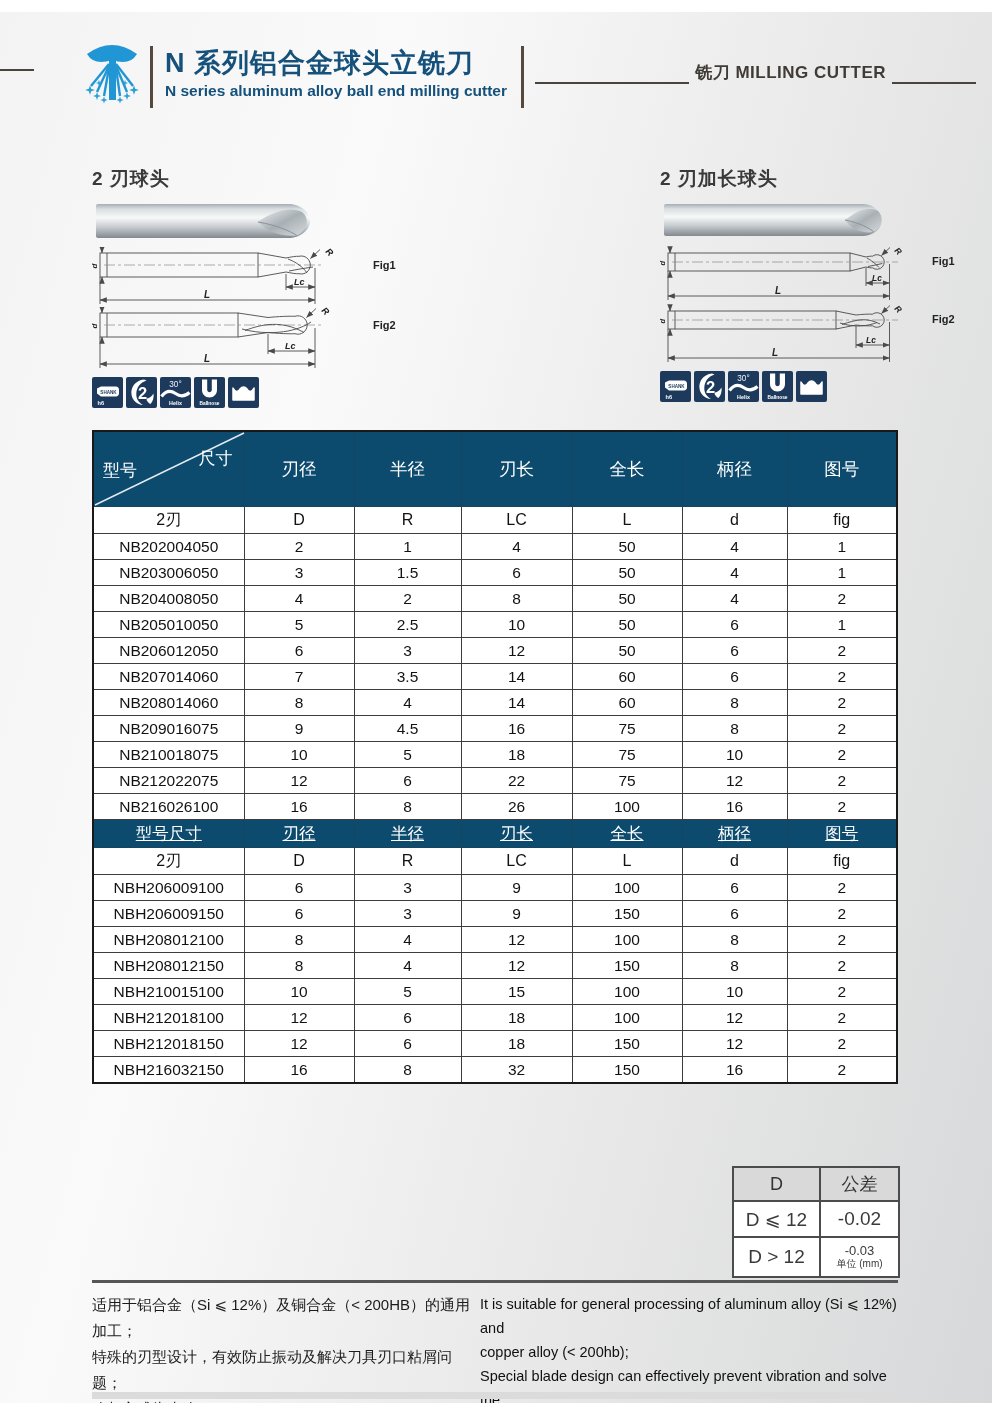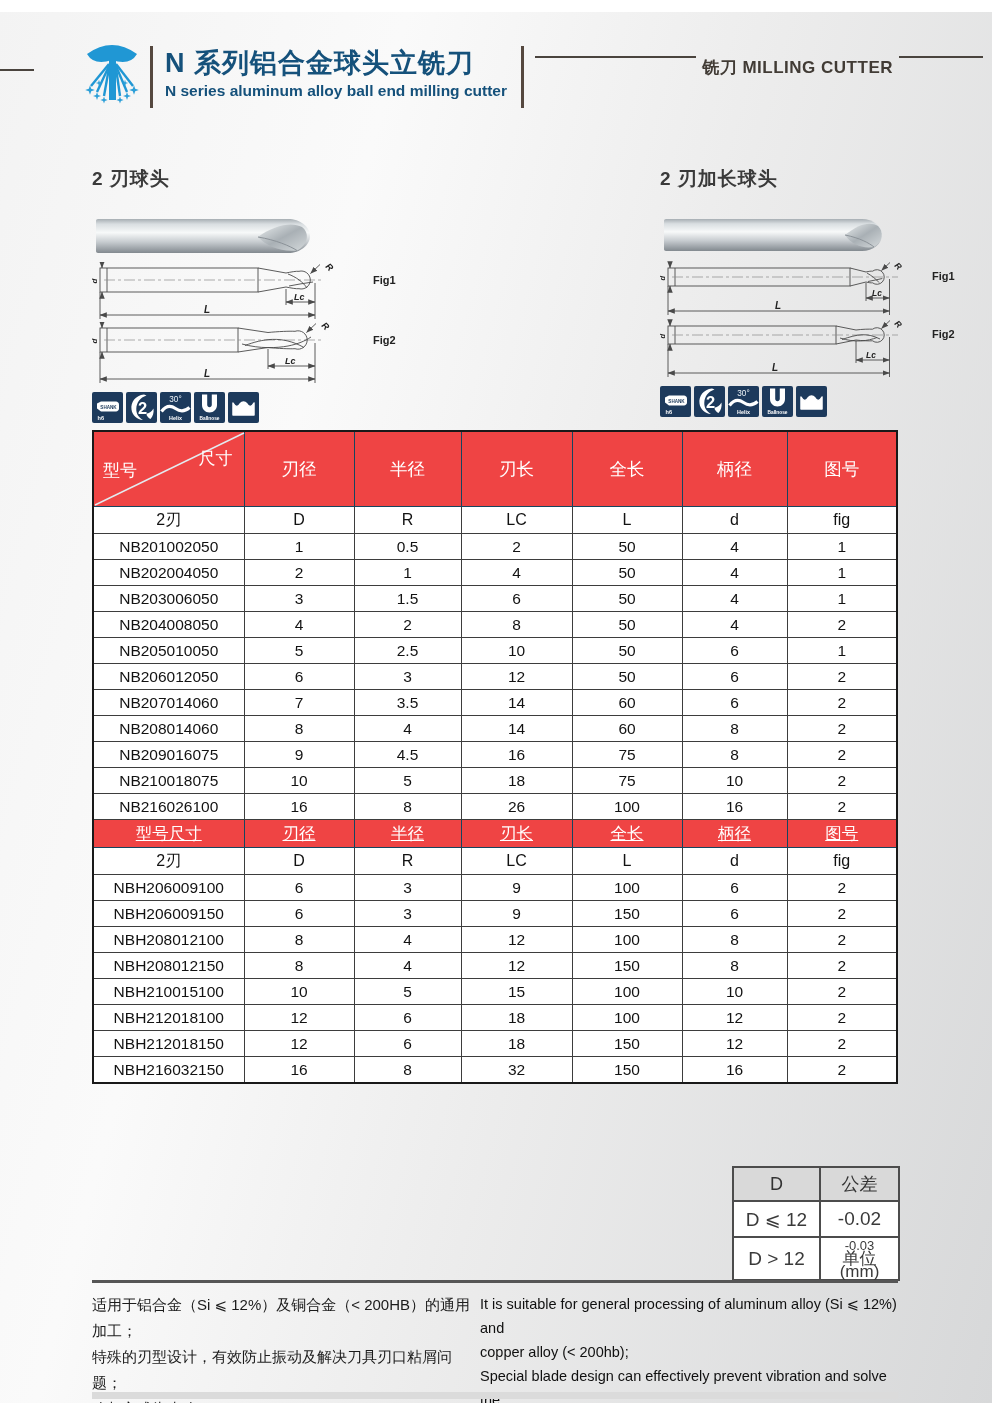--- a/index.html
+++ b/index.html
@@ -9,58 +9,58 @@
   .top-strip{position:absolute;top:0;left:0;width:100%;height:12px;background:#ffffff;}
 
   
   .logo{position:absolute;left:84px;top:39px;}
   .title-block{position:absolute;left:150px;top:46px;height:60px;
                border-left:3px solid #55483f;border-right:3px solid #55483f;
                padding:2px 14px 0 12px;}
   .title-zh{margin:0;font-size:27px;font-weight:bold;color:#15517b;letter-spacing:1px;line-height:30px;}
   .title-en{margin:4px 0 0;font-size:15.5px;font-weight:bold;color:#15517b;line-height:18px;}
   .left-tick{position:absolute;left:0;top:69px;width:34px;height:2px;background:#4a443e;}
-  .header-rule{position:absolute;left:535px;right:9px;top:56px;height:28px;display:flex;align-items:flex-start;}
+  .header-rule{position:absolute;left:535px;right:16px;top:56px;height:28px;display:flex;align-items:flex-end;}
   .header-rule::before{content:"";flex:1;height:2px;background:#4a443e;}
   .header-rule::after{content:"";width:84px;height:2px;background:#4a443e;}
   .header-tag{font-size:17px;font-weight:bold;color:#413b35;padding:0 6px;letter-spacing:0.5px;white-space:nowrap;}
 
   
   .section{position:absolute;top:166px;}
   .section-left{left:92px;width:480px;}
   .section-right{left:660px;width:332px;}
-  .section h3{margin:0 0 24px;font-size:19px;font-weight:bold;color:#3a3a3a;letter-spacing:1px;}
+  .section h3{margin:0 0 9px;font-size:19px;font-weight:bold;color:#3a3a3a;letter-spacing:1px;}
   .photo{display:block;margin:2px 0 6px 2px;}
   .fig{display:block;}
   .badges{display:flex;gap:3px;margin-top:6px;}
   .badge{width:31px;height:31px;background:#1d3a5c;border-radius:2px;flex:0 0 auto;}
   .badge svg{display:block;}
 
   
   .spec-table{position:absolute;left:92px;top:430px;width:806px;border-collapse:collapse;
               table-layout:fixed;background:#fff;border:2px solid #191919;}
   .spec-table th,.spec-table td{padding:0;text-align:center;vertical-align:middle;}
   .spec-table td{border:1px solid #3d3d3d;height:25px;font-size:15.5px;color:#121212;}
-  .spec-table th{border:1px solid #16455f;background:#ef4444;color:#fff;font-weight:normal;}
+  .spec-table th{border:1px solid #16455f;background:#0c4a6e;color:#fff;font-weight:normal;}
   .row-main-header th{height:74px;font-size:17.5px;}
   .row-header2 th{height:27px;font-size:16.5px;text-decoration:underline;}
   .row-sub td{font-size:16px;height:26px;}
   .corner-cell{position:relative;}
   .corner-cell svg{position:absolute;left:0;top:0;}
   .corner-model{position:absolute;left:9px;top:27px;font-size:17px;}
   .corner-size{position:absolute;right:11px;top:15px;font-size:17px;}
 
   
   .tol-table{position:absolute;left:732px;top:1166px;width:168px;border-collapse:collapse;background:#fff;}
   .tol-table th{background:#d9d9d9;border:2px solid #4c4c4c;height:30px;font-size:18px;
                 font-weight:normal;color:#333;}
   .tol-table td{border:2px solid #4c4c4c;text-align:center;font-size:19px;color:#3a3a3a;height:32px;}
   .tol-row2 td{height:36px;}
   .tol-small{display:block;font-size:13px;line-height:13px;color:#3a3a3a;}
-  .tol-unit{display:block;font-size:17px;line-height:13px;color:#3a3a3a;}
+  .tol-unit{display:block;font-size:10px;line-height:13px;color:#3a3a3a;}
 
   
   .notes{position:absolute;left:92px;top:1280px;width:806px;border-top:3px solid #565656;
          padding-top:9px;display:flex;}
   .notes-zh{width:388px;font-size:15px;line-height:26px;color:#1b1b1b;}
   .notes-en{flex:1;font-size:14.5px;line-height:24px;color:#101010;}
   .bottom-bar{position:absolute;left:92px;top:1392px;width:806px;height:7px;background:#dbdbdb;}
 
   svg text{font-family:"Liberation Sans",sans-serif;}
   .serif-label{font-family:"Liberation Serif",serif;}
@@ -369,29 +369,20 @@
         <td>D</td>
         <td>R</td>
         <td>LC</td>
         <td>L</td>
         <td>d</td>
         <td>fig</td>
       </tr>
     </tbody>
     <tbody>
         <tr>
-          <td>NB201002050</td>
-          <td>1</td>
-          <td>0.5</td>
-          <td>2</td>
-          <td>50</td>
-          <td>4</td>
-          <td>1</td>
-        </tr>
-        <tr>
           <td>NB202004050</td>
           <td>2</td>
           <td>1</td>
           <td>4</td>
           <td>50</td>
           <td>4</td>
           <td>1</td>
         </tr>
         <tr>
           <td>NB203006050</td>
@@ -456,20 +447,29 @@
           <td>8</td>
           <td>2</td>
         </tr>
         <tr>
           <td>NB210018075</td>
           <td>10</td>
           <td>5</td>
           <td>18</td>
           <td>75</td>
           <td>10</td>
+          <td>2</td>
+        </tr>
+        <tr>
+          <td>NB212022075</td>
+          <td>12</td>
+          <td>6</td>
+          <td>22</td>
+          <td>75</td>
+          <td>12</td>
           <td>2</td>
         </tr>
         <tr>
           <td>NB216026100</td>
           <td>16</td>
           <td>8</td>
           <td>26</td>
           <td>100</td>
           <td>16</td>
           <td>2</td>

